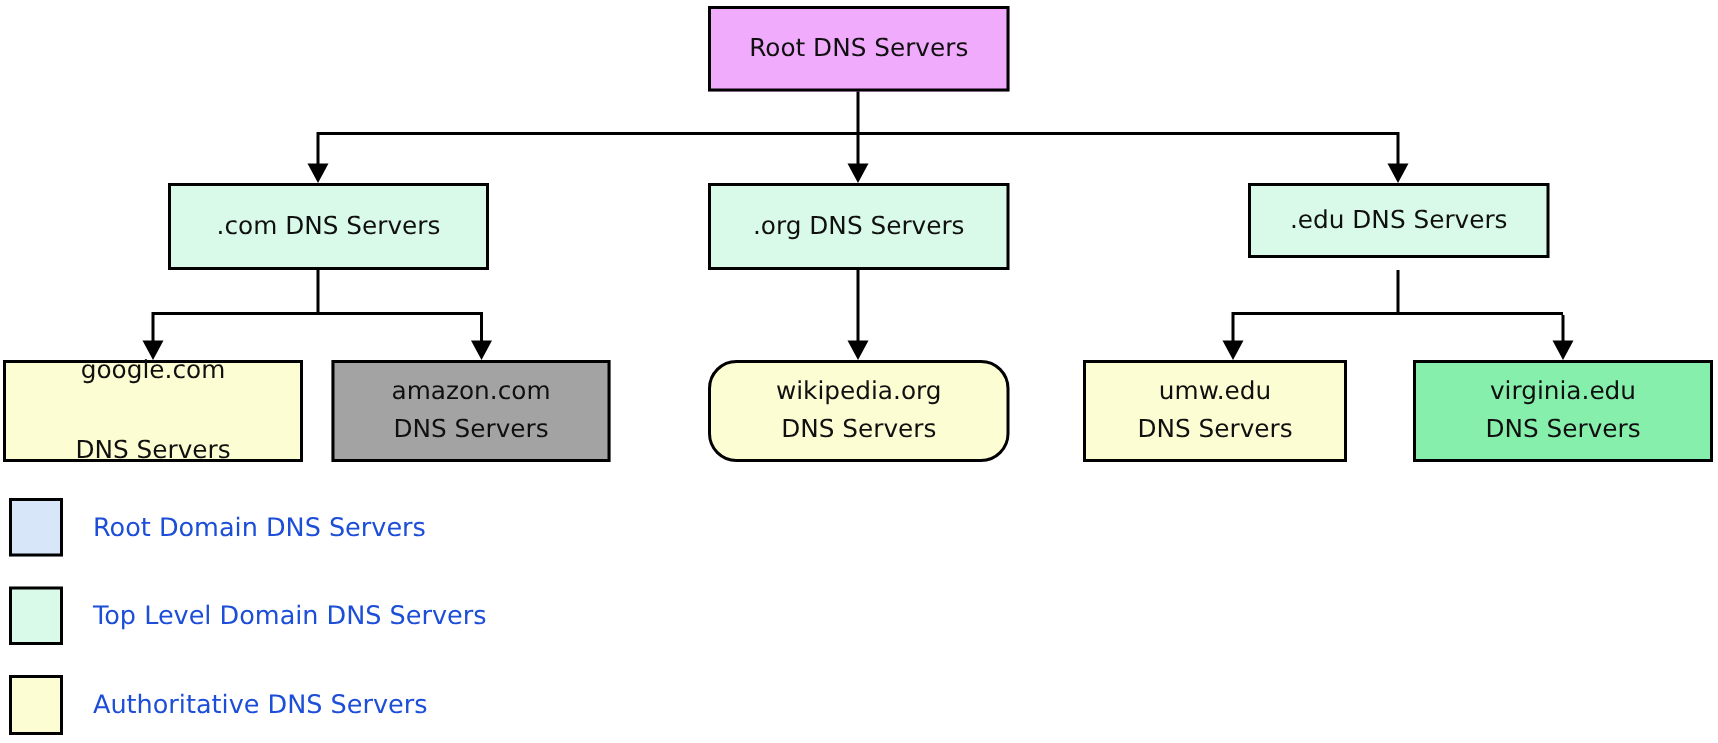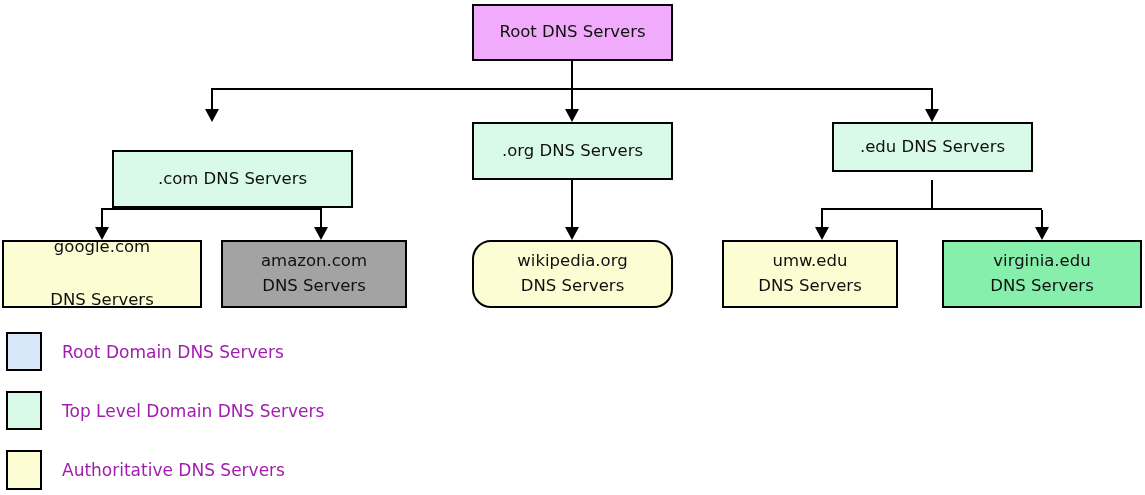--- a/index.html
+++ b/index.html
@@ -39,21 +39,21 @@
     box-sizing: border-box;
     width: 36px;
     border: 2.5px solid #000000;
   }
   .legend-label {
     position: absolute;
     left: 62px;
     display: flex;
     align-items: center;
     font-size: 17px;
-    color: #a21caf;
+    color: #1d4ed8;
     white-space: nowrap;
   }
 </style>
 </head>
 <body>
 
 <div class="canvas">
 
   <div class="edge-v" style="left:571px; top:60px; height:29px;"></div>
   <div class="edge-h" style="left:211px; top:88px; width:722px;"></div>
@@ -81,21 +81,21 @@
   <div class="edge-h" style="left:821px; top:208px; width:221px;"></div>
   <div class="edge-v" style="left:821px; top:210px; height:18px;"></div>
   <div class="arrowhead" style="left:815px; top:227px;"></div>
   <div class="edge-v" style="left:1041px; top:210px; height:18px;"></div>
   <div class="arrowhead" style="left:1035px; top:227px;"></div>
 
   <div class="node" style="left: 472px; top: 4px; width: 201px; height: 57px; background-color: #f0abfc;">
     <span>Root DNS Servers</span>
   </div>
 
-  <div class="node" style="left: 112px; top: 122px; width: 241px; height: 58px; background-color: rgb(217, 250, 233); margin-top: 28px;">
+  <div class="node" style="left: 112px; top: 122px; width: 214px; height: 58px; background-color: rgb(217, 250, 233);">
     <span>.com DNS Servers</span>
   </div>
   <div class="node" style="left: 472px; top: 122px; width: 201px; height: 58px; background-color: rgb(217, 250, 233);">
     <span>.org DNS Servers</span>
   </div>
   <div class="node" style="left: 832px; top: 122px; width: 201px; height: 50px; background-color: rgb(217, 250, 233);">
     <span>.edu DNS Servers</span>
   </div>
 
   <div class="node" style="left: 2px; top: 240px; width: 200px; height: 68px; background-color: rgb(253, 253, 211); gap: 28px;">

